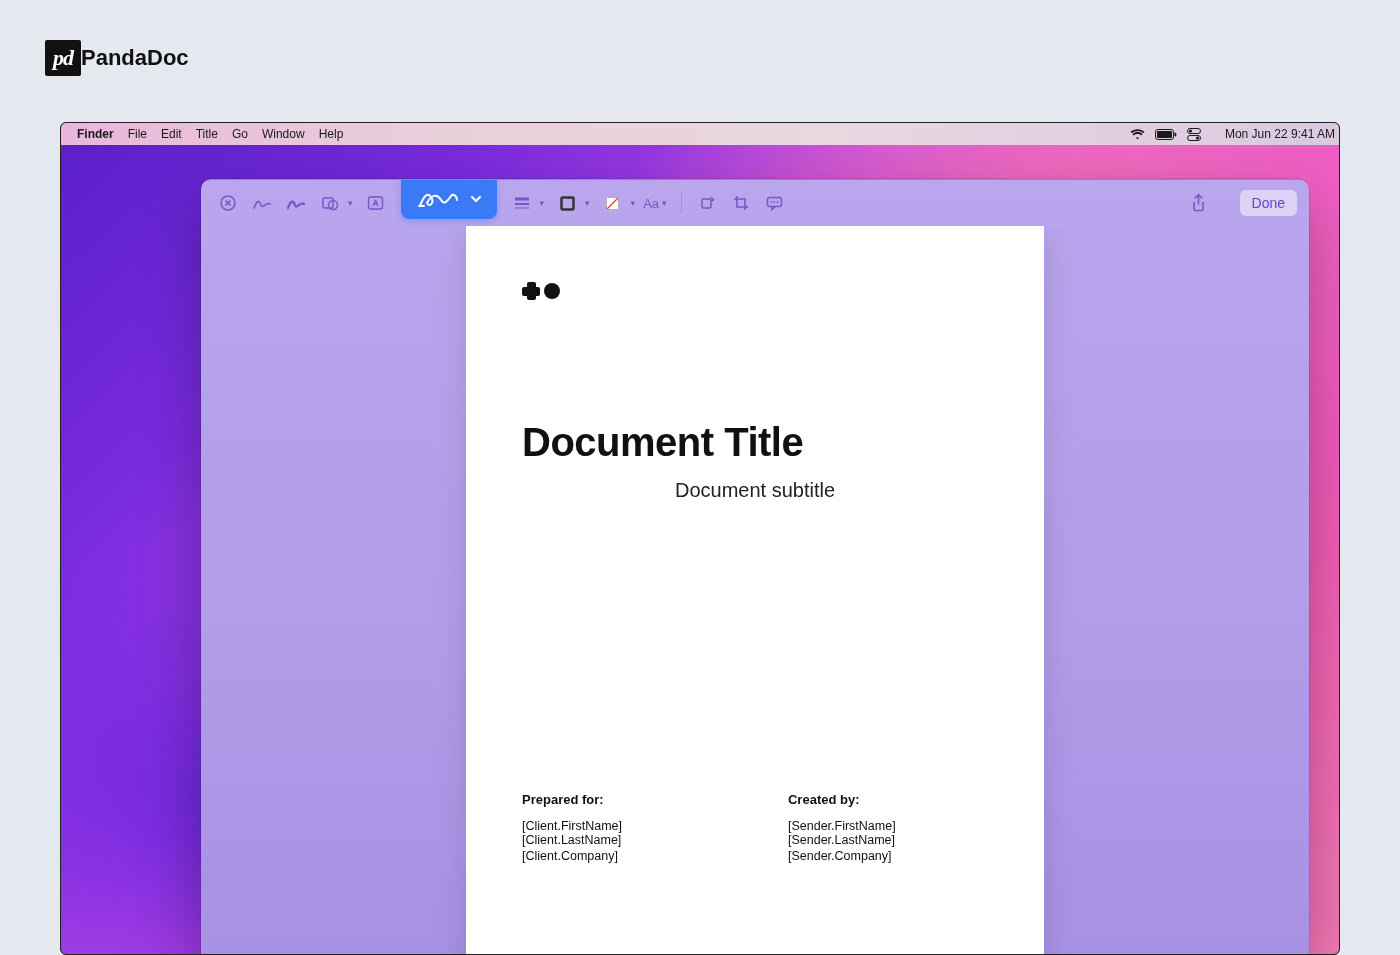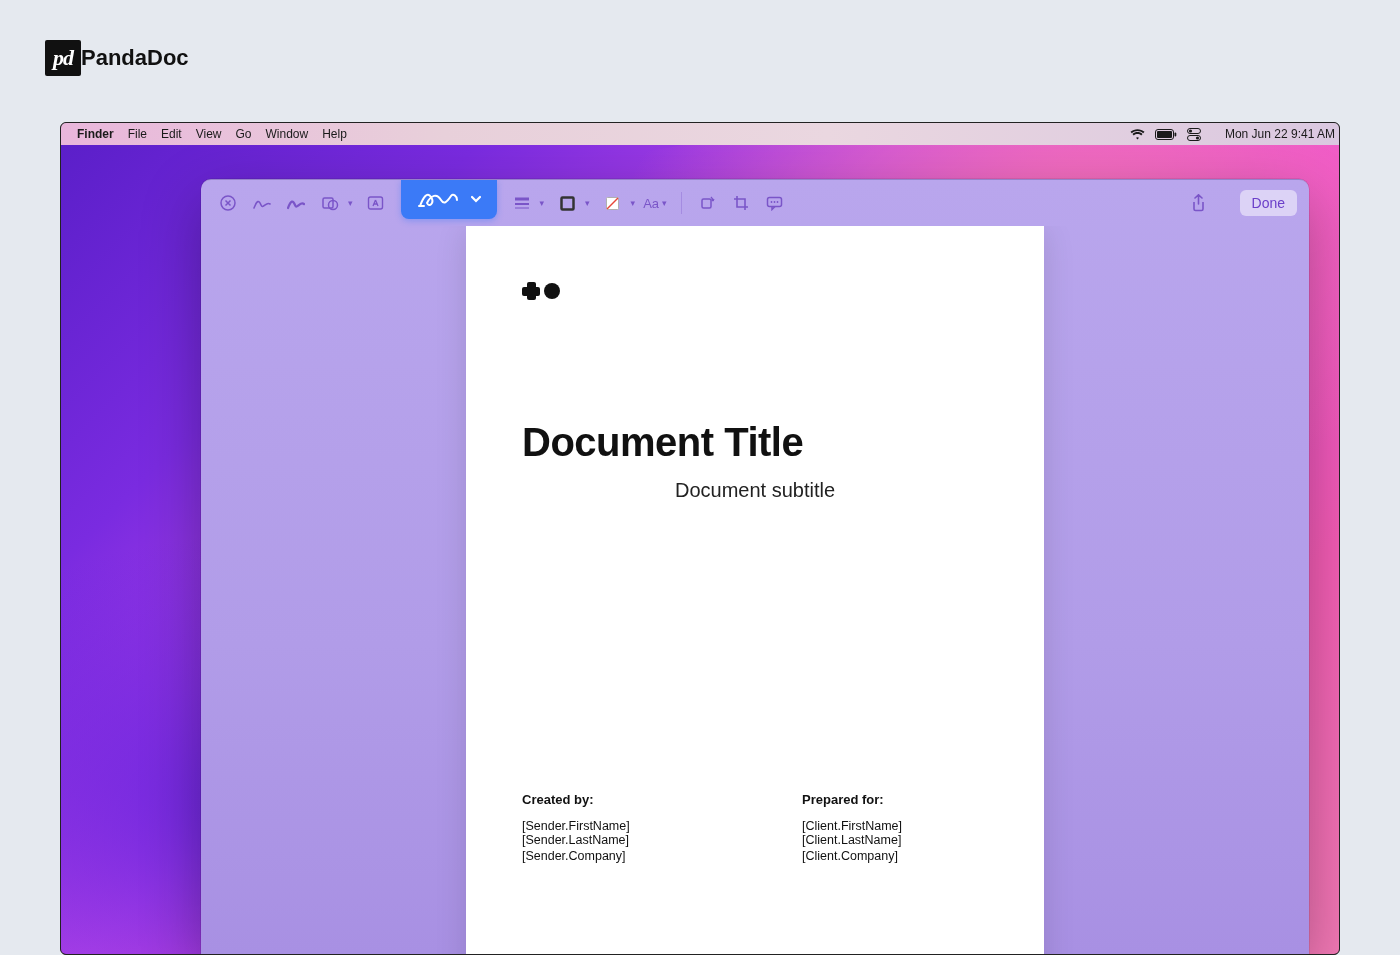--- a/index.html
+++ b/index.html
@@ -77,21 +77,21 @@
   <div class="brand-name">PandaDoc</div>
 </div>
 
 <div class="frame">
 
   <div class="menubar">
     <span class="apple"></span>
     <span class="app-name">Finder</span>
     <span class="menu-item">File</span>
     <span class="menu-item">Edit</span>
-    <span class="menu-item">View</span>
+    <span class="menu-item">Title</span>
     <span class="menu-item">Go</span>
     <span class="menu-item">Window</span>
     <span class="menu-item">Help</span>
     <span class="spacer"></span>
     <span class="status-icons">
       <span class="status-icon">
         <svg width="15" height="11" viewBox="0 0 15 11">
             <path d="M7.5 10.5 L9 8.7 C8.1 8 6.9 8 6 8.7 Z M3.8 6.5 C5.9 4.6 9.1 4.6 11.2 6.5 L12.5 5 C9.6 2.4 5.4 2.4 2.5 5 Z M0.5 2.8 C4.4 -0.7 10.6 -0.7 14.5 2.8 L13.2 4.2 C10 1.3 5 1.3 1.8 4.2 Z" fill="#1a1a1a"></path>
           </svg>
       </span>
@@ -245,28 +245,28 @@
                 <span></span>
                 <span></span>
               </div>
             <div class="circle"></div>
           </div>
           <div class="doc-title">Document Title</div>
           <div class="doc-subtitle">Document subtitle</div>
 
           <div class="meta-row">
             <div class="meta-col">
+              <div class="hdr">Prepared for:</div>
+              <div class="line">[Client.FirstName] [Client.LastName]</div>
+              <div class="line">[Client.Company]</div>
+            </div>
+            <div class="meta-col">
               <div class="hdr">Created by:</div>
               <div class="line">[Sender.FirstName] [Sender.LastName]</div>
               <div class="line">[Sender.Company]</div>
             </div>
-            <div class="meta-col">
-              <div class="hdr">Prepared for:</div>
-              <div class="line">[Client.FirstName] [Client.LastName]</div>
-              <div class="line">[Client.Company]</div>
-            </div>
           </div>
         </div>
       </div>
 
     </div>
   </div>
 </div>
 
 </body></html>

